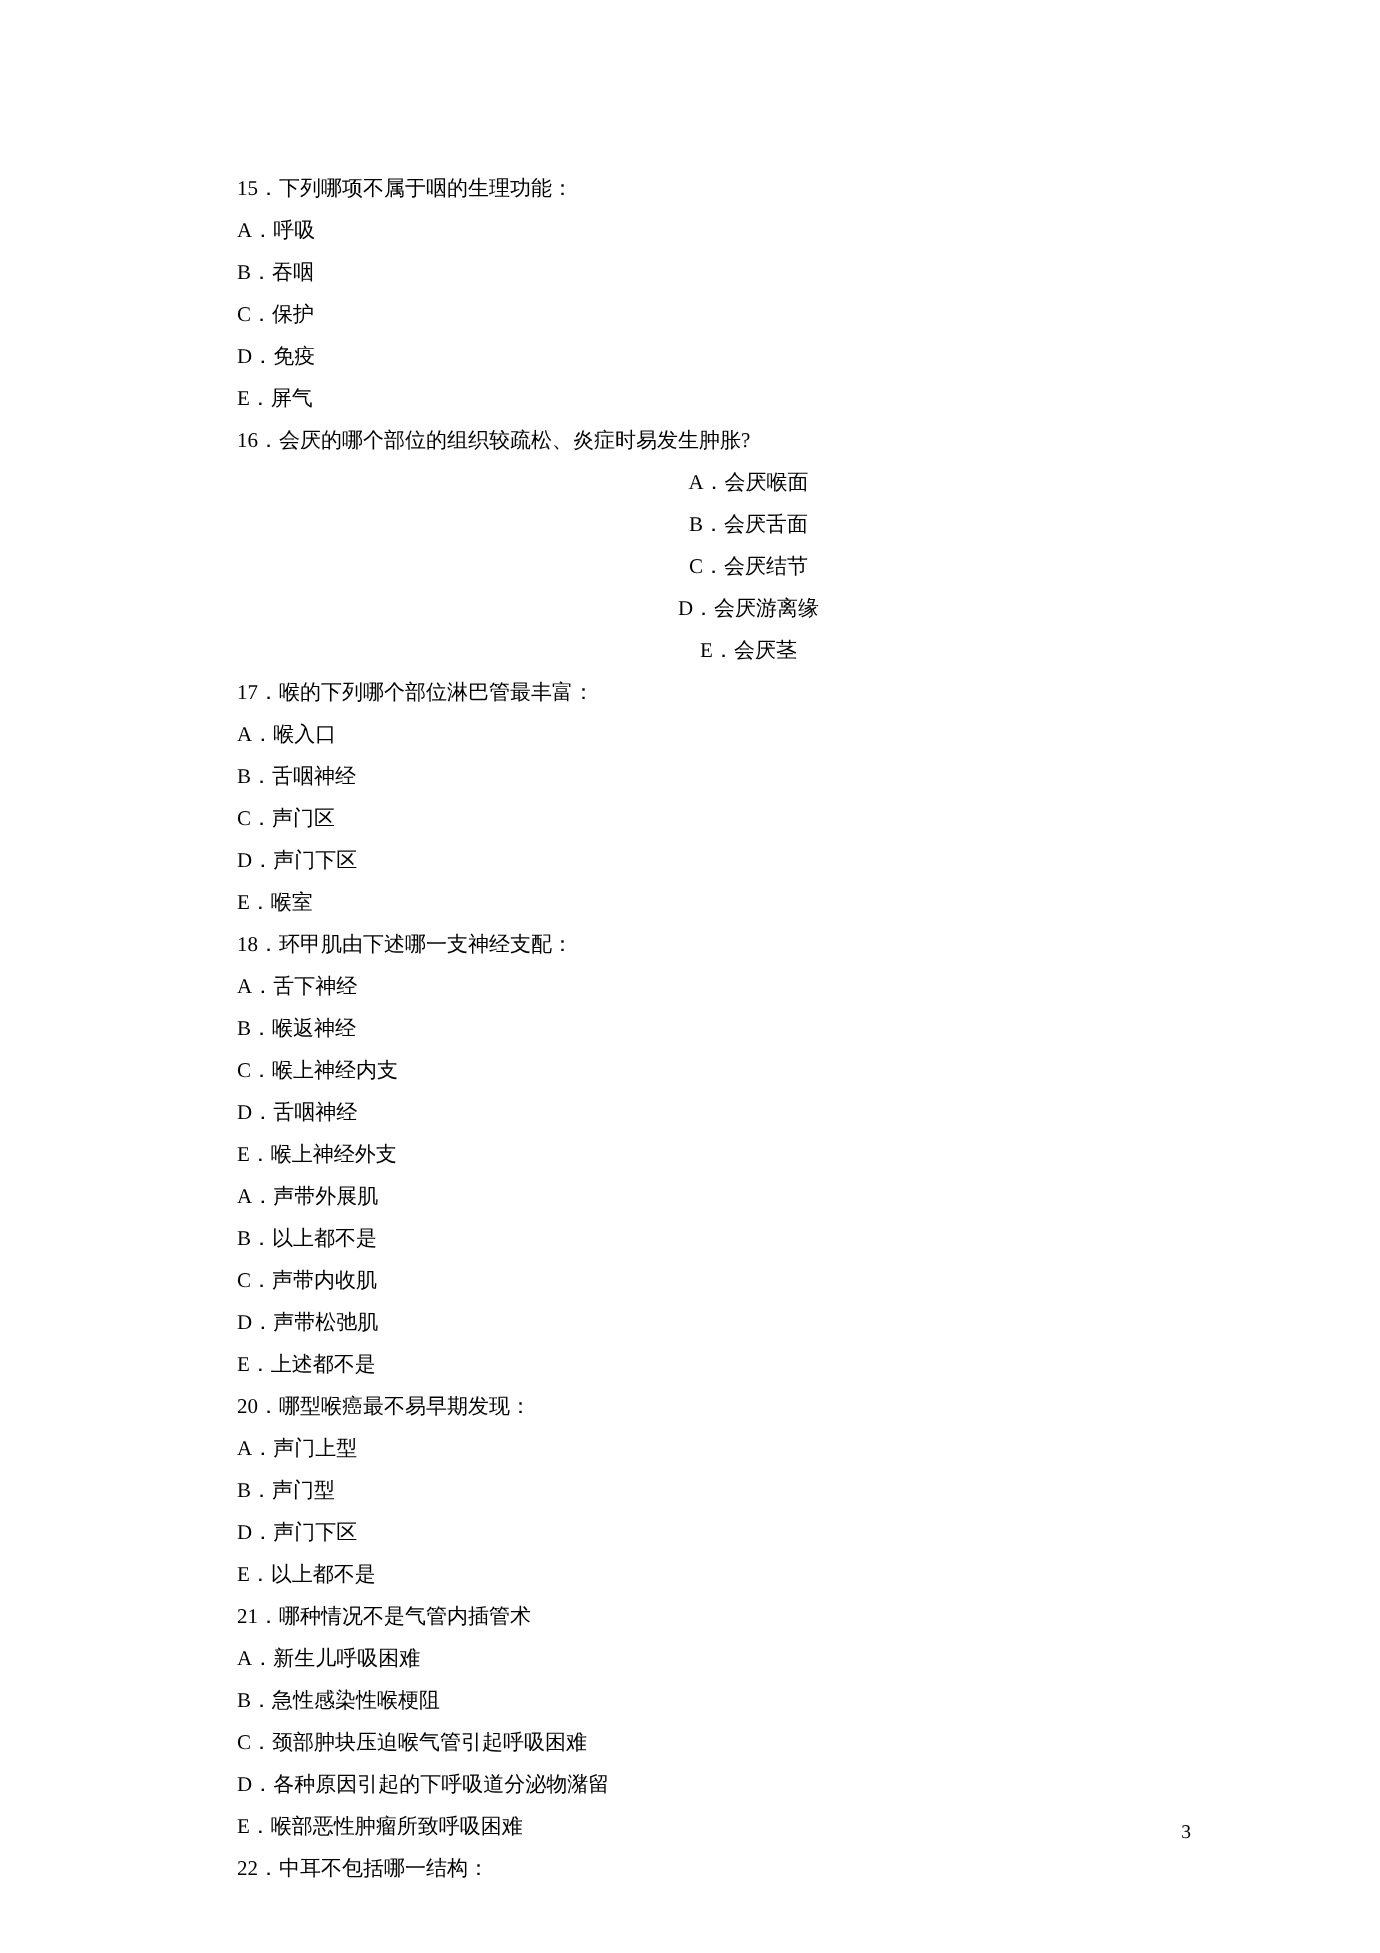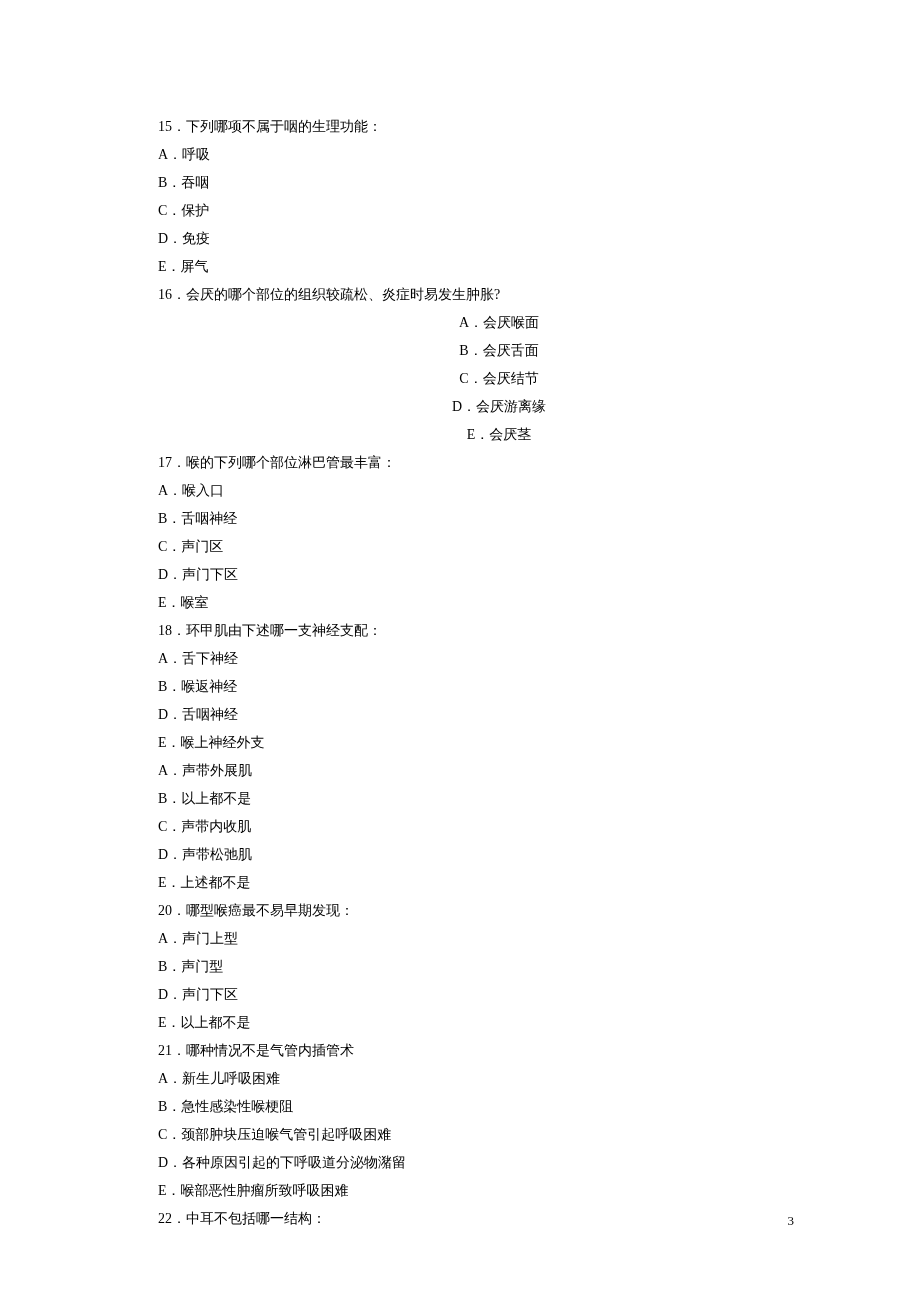--- a/index.html
+++ b/index.html
@@ -58,20 +58,21 @@
       <div class="line indent">E．会厌茎</div>
       <div class="line">17．喉的下列哪个部位淋巴管最丰富：</div>
       <div class="line">A．喉入口</div>
       <div class="line">B．舌咽神经</div>
       <div class="line">C．声门区</div>
       <div class="line">D．声门下区</div>
       <div class="line">E．喉室</div>
       <div class="line">18．环甲肌由下述哪一支神经支配：</div>
       <div class="line">A．舌下神经</div>
       <div class="line">B．喉返神经</div>
+      <div class="line">C．喉上神经内支</div>
       <div class="line">D．舌咽神经</div>
       <div class="line">E．喉上神经外支</div>
       <div class="line">A．声带外展肌</div>
       <div class="line">B．以上都不是</div>
       <div class="line">C．声带内收肌</div>
       <div class="line">D．声带松弛肌</div>
       <div class="line">E．上述都不是</div>
       <div class="line">20．哪型喉癌最不易早期发现：</div>
       <div class="line">A．声门上型</div>
       <div class="line">B．声门型</div>

